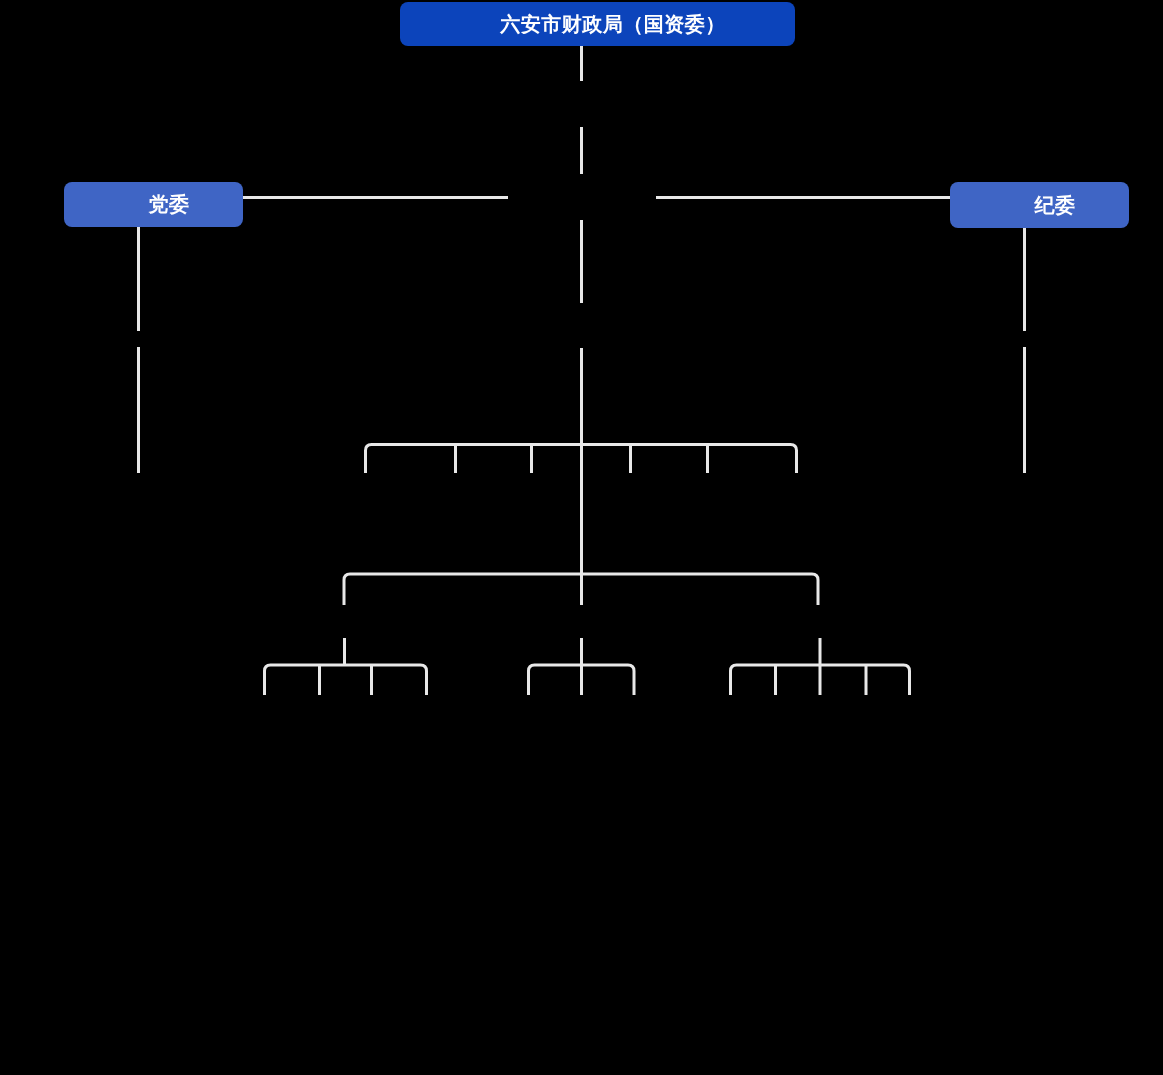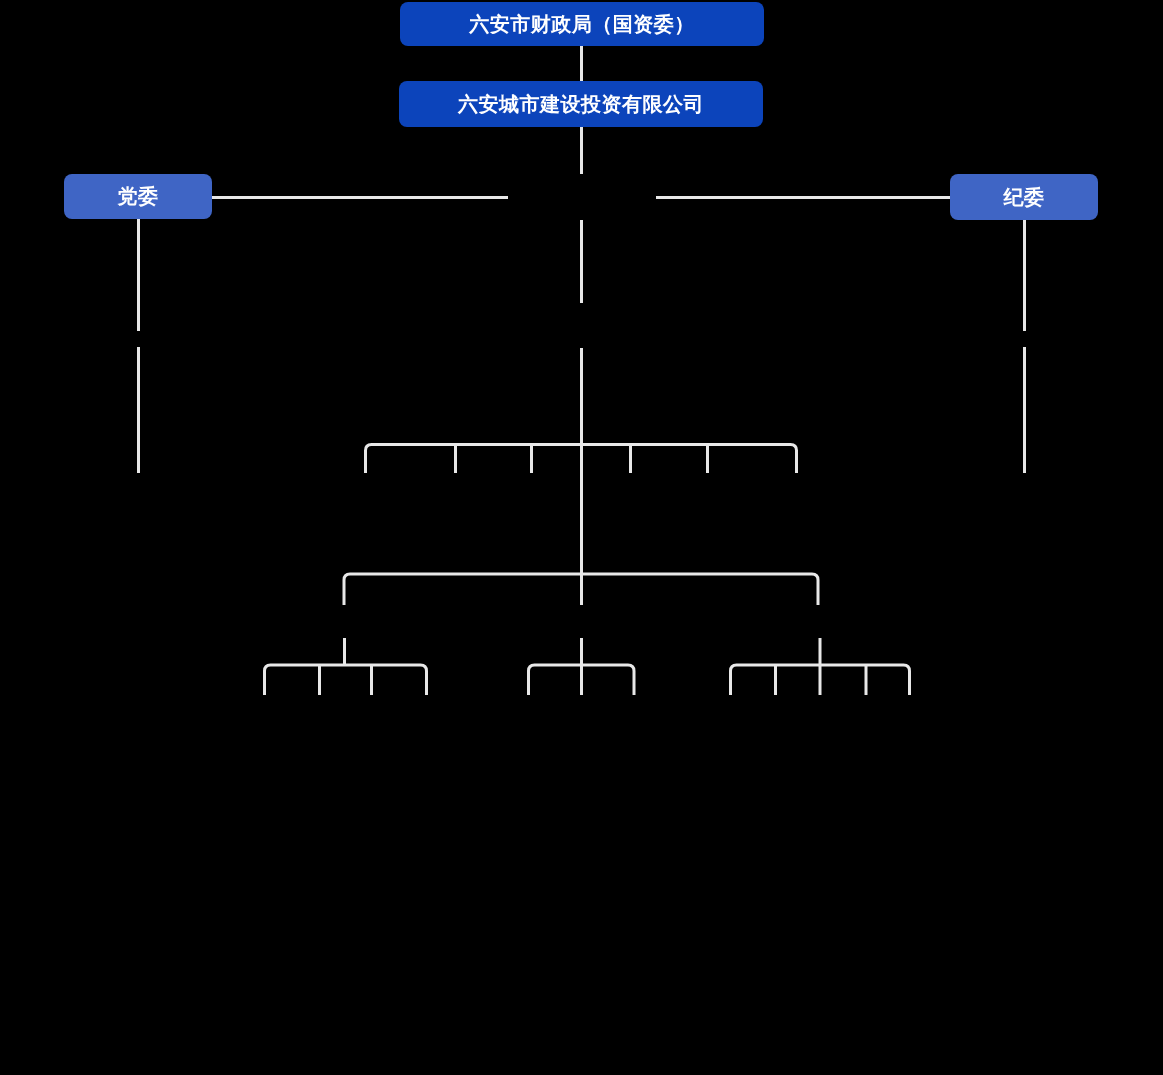--- a/index.html
+++ b/index.html
@@ -35,23 +35,24 @@
     display: flex;
     align-items: center;
     justify-content: center;
     border-radius: 8px;
     color: var(--node-text, #fff);
     font-weight: 700;
     font-size: 20px;
     letter-spacing: 0.5px;
     white-space: nowrap;
     text-align: center;
+    padding-left: 31px;
   }
   .node.primary   { background: var(--primary-node, #0C44BB); }
-  .node.secondary { background: var(--secondary-node, #3F65C5); }
+  .node.secondary { background: var(--secondary-node, #3F65C5); margin-top: 8px; }
 
   .node-root        { left: 400px; top: 2px;   width: 364px; height: 44px; }
   .node-company     { left: 399px; top: 81px;  width: 364px; height: 46px; }
   .node-party       { left: 64px;  top: 174px; width: 148px; height: 45px; }
   .node-board       { left: 508px; top: 174px; width: 148px; height: 46px; }
   .node-discipline  { left: 950px; top: 174px; width: 148px; height: 46px; text-align: center; }
   .node-management  { left: 508px; top: 303px; width: 148px; height: 45px; }
 </style>
 </head>
 <body>
@@ -89,21 +90,20 @@
     <path d="M528.5 695 V671 Q528.5 665 534.5 665 H628 Q634 665 634 671 V695"></path>
 
     <path d="M820 638 V695"></path>
     <path d="M730.5 695 V671 Q730.5 665 736.5 665 H903.5 Q909.5 665 909.5 671 V695"></path>
     <path d="M775.5 665 V695"></path>
     <path d="M866 665 V695"></path>
   </svg>
 
   <div class="node primary node-root">六安市财政局（国资委）</div>
 
-  <div class="node primary node-company">六安城市建设投资有限公司</div>
 
   <div class="node secondary node-party">党委</div>
 
 
   <div class="node secondary node-discipline">纪委</div>
 
 
 </div>
 
 </body></html>

